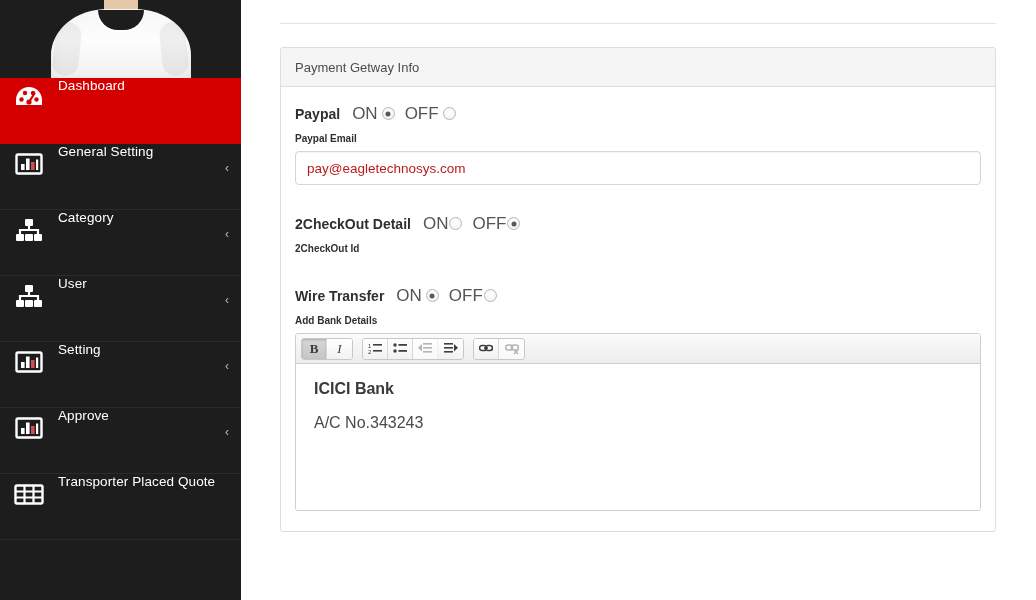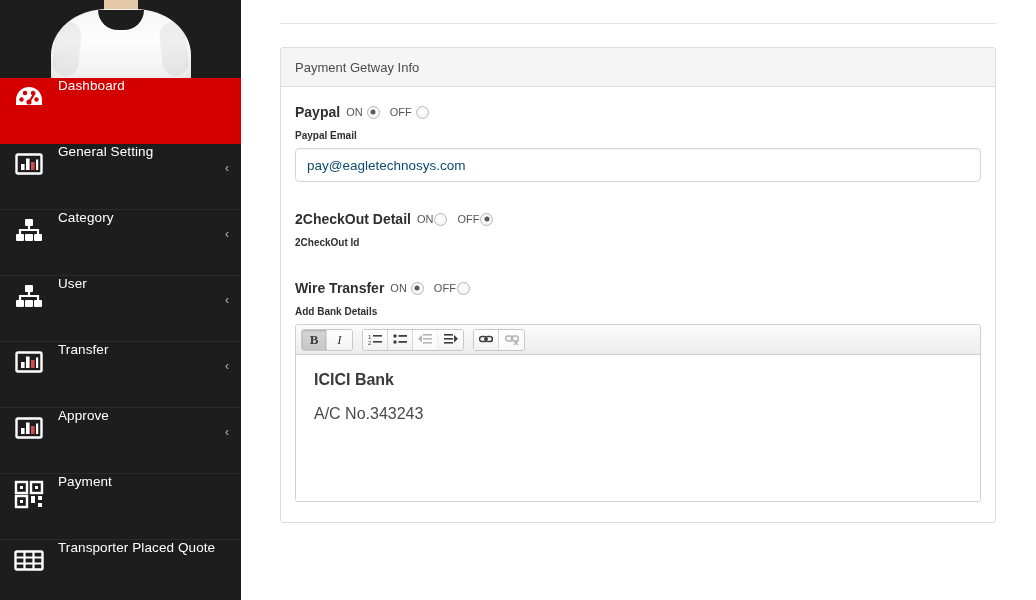--- a/index.html
+++ b/index.html
@@ -168,24 +168,24 @@
     color: #333333;
     margin: 4px 0 11px 0;
     display: flex;
     align-items: center;
     line-height: 1;
   }
   .toggle-label {
     font-weight: bold;
     color: #2f2f2f;
     font-size: 14px;
-    margin-right: 6px;
+    margin-right: 12px;
   }
   .radio-word {
-    font-size: 11px;
+    font-size: 17px;
     color: #555555;
     margin-right: 4px;
   }
   .radio-word.tight { margin-right: 1px; }
 
   .radio {
     width: 13px;
     height: 13px;
     min-width: 13px;
     border-radius: 50%;
@@ -218,21 +218,21 @@
     margin: 0 0 7px 0;
   }
 
   .form-control {
     display: block;
     width: 100%;
     height: 34px;
     padding: 6px 11px;
     font-size: 13.5px;
     font-family: "Liberation Sans", sans-serif;
-    color: #0c4a6e;
+    color: #b91c1c;
     background: #ffffff;
     border: 1px solid #d6d6d6;
     border-radius: 4px;
     outline: none;
     box-shadow: inset 0 1px 1px rgba(0,0,0,.045);
   }
   .form-control::placeholder { color: #9b9b9b; }
 
   .spacer-22 { height: 22px; }
 
@@ -368,51 +368,35 @@
         <li class="nav-item">
           <span class="nav-icon">
             <svg width="34" height="34" viewBox="0 0 34 34" xmlns="http://www.w3.org/2000/svg">
               <rect x="4.5" y="7.5" width="25" height="19" rx="1.5" fill="none" stroke="#fff" stroke-width="2.4"></rect>
              <rect x="9" y="17" width="3.6" height="6" fill="#fff"></rect>
              <rect x="14" y="11.5" width="3.6" height="11.5" fill="#fff"></rect>
              <rect x="19" y="15" width="3.6" height="8" fill="#d64b4b"></rect>
              <rect x="24" y="12.5" width="2.2" height="10.5" fill="#fff"></rect>
             </svg>
           </span>
-          <span class="nav-label">Transfer</span>
+          <span class="nav-label">Setting</span>
           <span class="nav-chevron">‹</span>
         </li>
         <li class="nav-item">
           <span class="nav-icon">
             <svg width="34" height="34" viewBox="0 0 34 34" xmlns="http://www.w3.org/2000/svg">
               <rect x="4.5" y="7.5" width="25" height="19" rx="1.5" fill="none" stroke="#fff" stroke-width="2.4"></rect>
              <rect x="9" y="17" width="3.6" height="6" fill="#fff"></rect>
              <rect x="14" y="11.5" width="3.6" height="11.5" fill="#fff"></rect>
              <rect x="19" y="15" width="3.6" height="8" fill="#d64b4b"></rect>
              <rect x="24" y="12.5" width="2.2" height="10.5" fill="#fff"></rect>
             </svg>
           </span>
           <span class="nav-label">Approve</span>
           <span class="nav-chevron">‹</span>
-        </li>
-        <li class="nav-item">
-          <span class="nav-icon">
-            <svg width="34" height="34" viewBox="0 0 34 34" xmlns="http://www.w3.org/2000/svg">
-              <rect x="4" y="5" width="11" height="11" fill="none" stroke="#fff" stroke-width="2.4"></rect>
-             <rect x="8" y="9" width="3" height="3" fill="#fff"></rect>
-             <rect x="19" y="5" width="11" height="11" fill="none" stroke="#fff" stroke-width="2.4"></rect>
-             <rect x="23" y="9" width="3" height="3" fill="#fff"></rect>
-             <rect x="4" y="19" width="11" height="11" fill="none" stroke="#fff" stroke-width="2.4"></rect>
-             <rect x="8" y="23" width="3" height="3" fill="#fff"></rect>
-             <rect x="19" y="19" width="4" height="7" fill="#fff"></rect>
-             <rect x="26" y="19" width="4" height="4" fill="#fff"></rect>
-             <rect x="26" y="26" width="4" height="4" fill="#fff"></rect>
-            </svg>
-          </span>
-          <span class="nav-label">Payment</span>
         </li>
         <li class="nav-item">
           <span class="nav-icon">
             <svg width="34" height="34" viewBox="0 0 34 34" xmlns="http://www.w3.org/2000/svg">
               <rect x="3.5" y="8.5" width="27" height="18" rx="1.5" fill="none" stroke="#fff" stroke-width="2.4"></rect>
              <path d="M3.5 14.5h27M3.5 20.5h27M12.5 8.5v18M21.5 8.5v18" stroke="#fff" stroke-width="2.2"></path>
             </svg>
           </span>
           <span class="nav-label">Transporter Placed Quote</span>
         </li>

